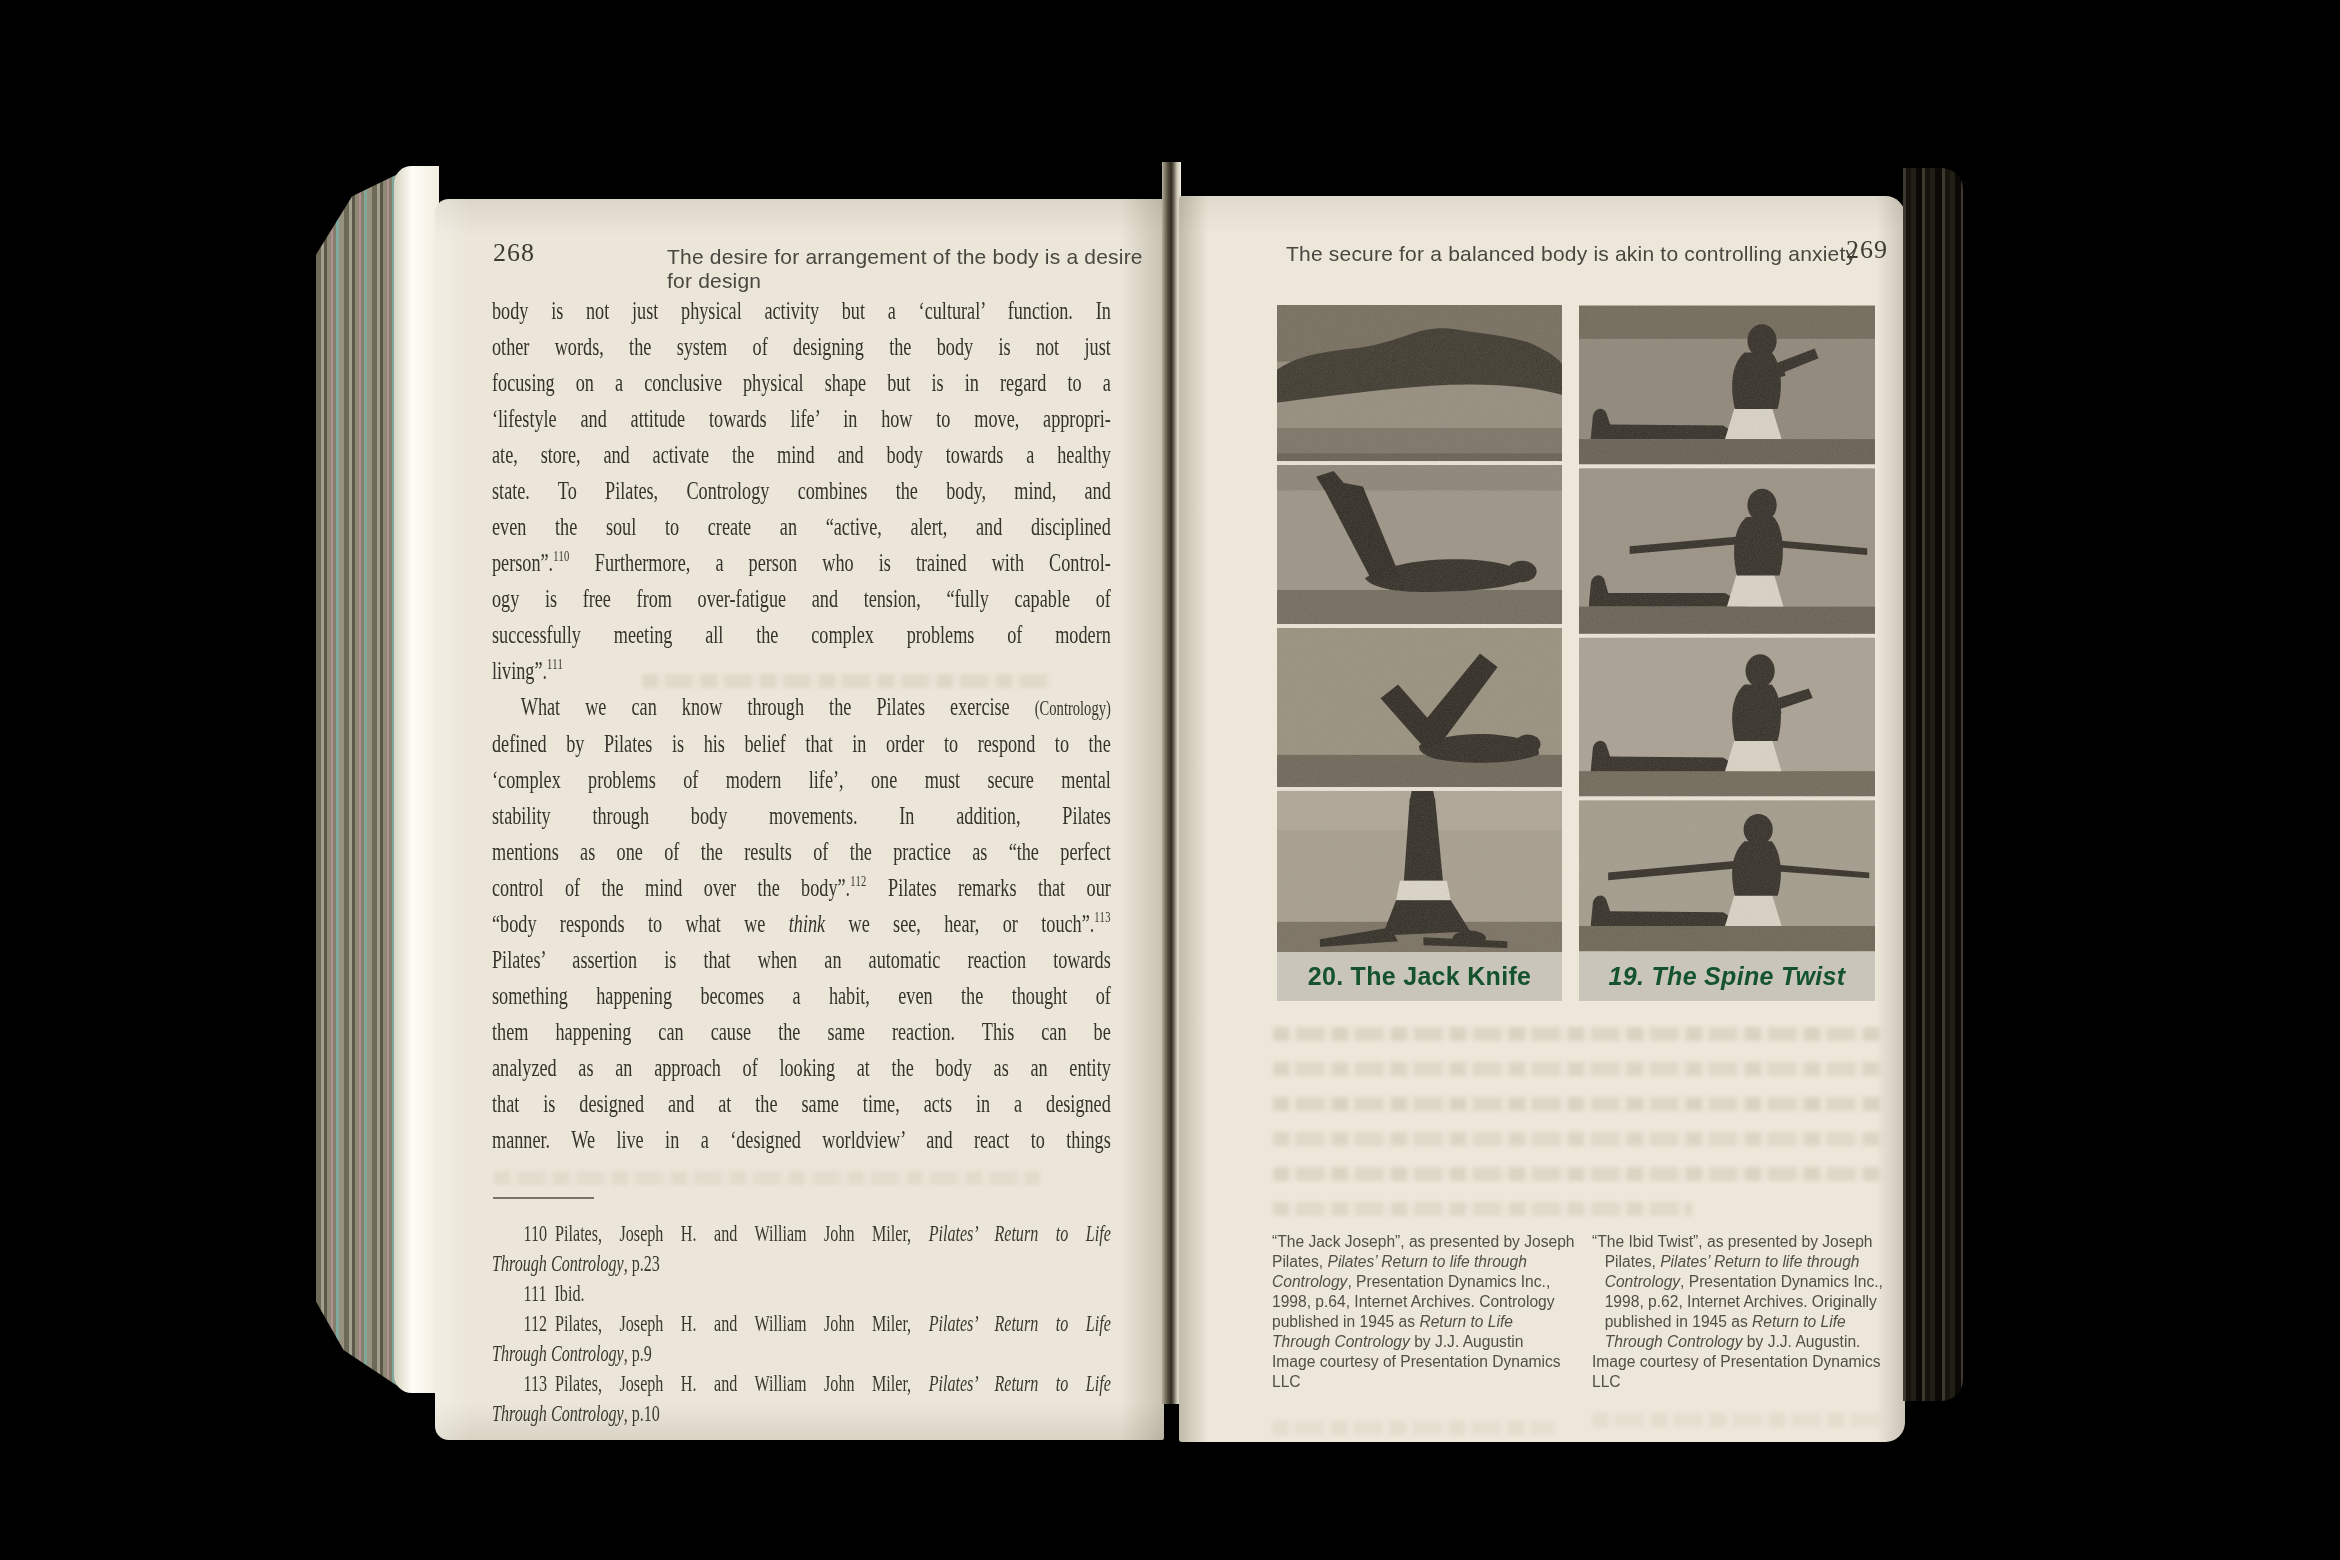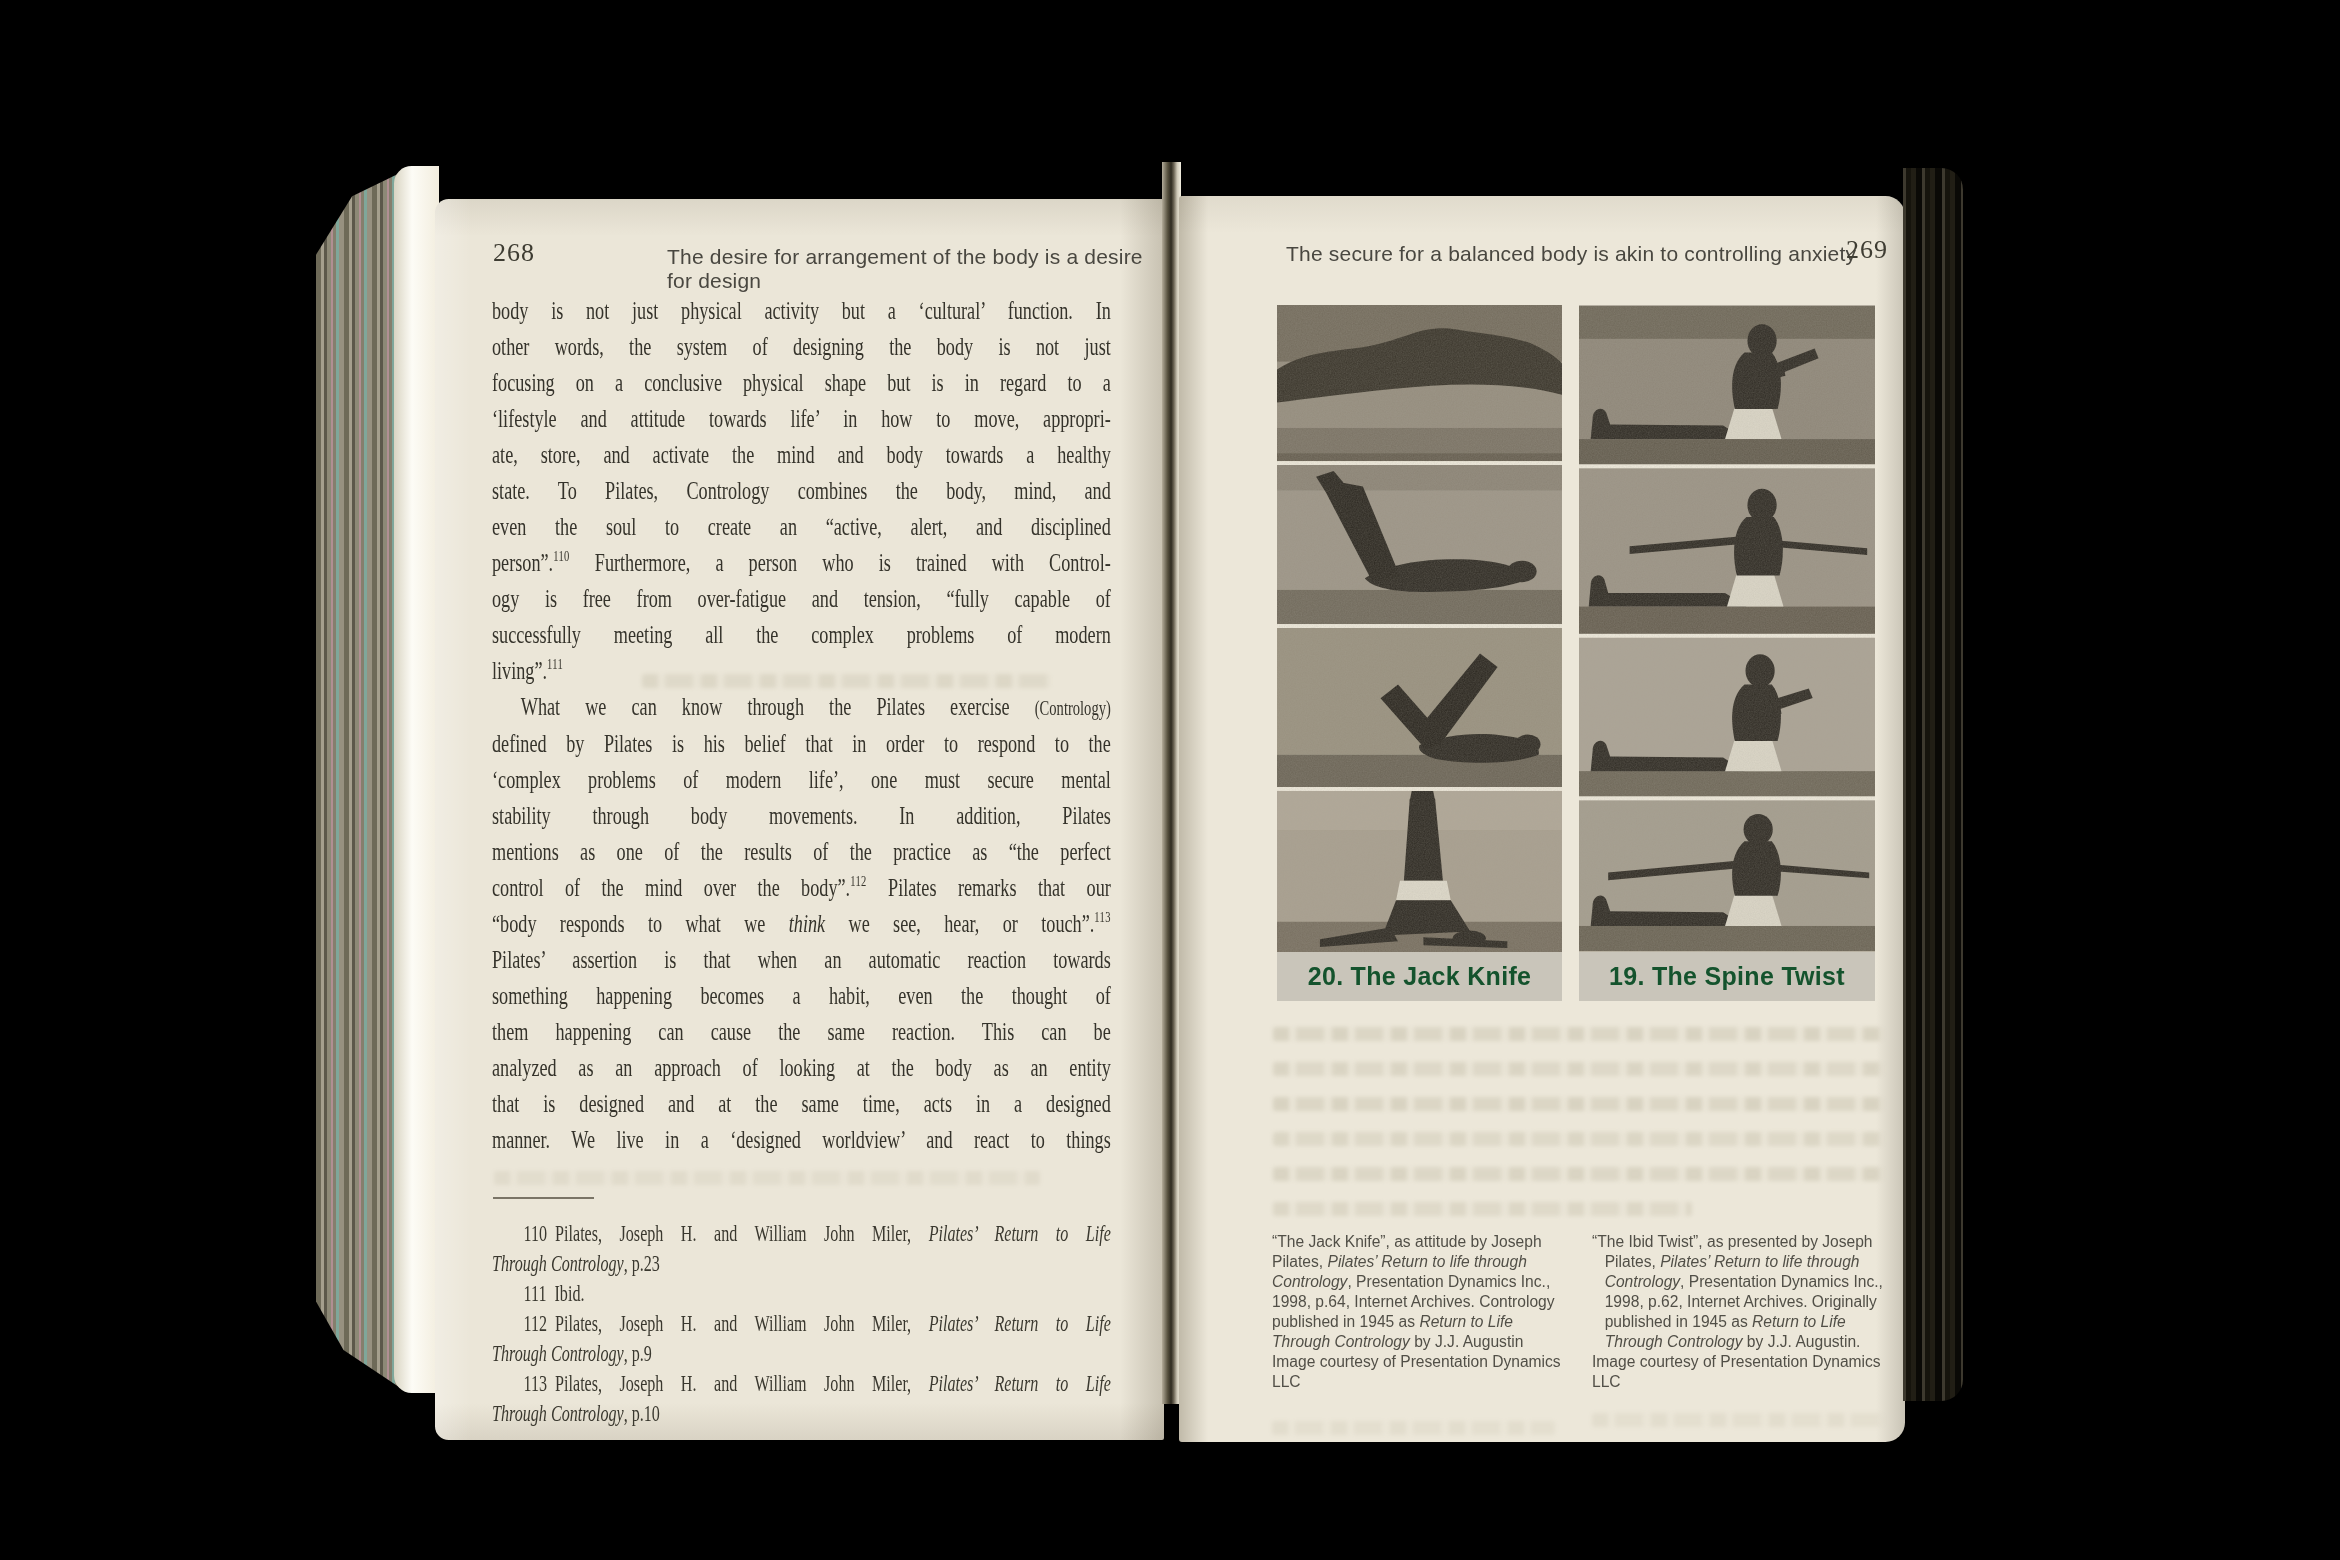--- a/index.html
+++ b/index.html
@@ -54,21 +54,21 @@
   .sm{font-size:80%;}
 
   .fnrule{position:absolute;left:58px;top:998px;width:101px;height:2px;background:#7a7466;}
   .fnwrap{position:absolute;left:57px;top:1020px;width:620px;}
   .fntext{font-size:23px;line-height:30px;color:#3a382f;}
   .fntext .ind{padding-left:45px;}
 
   
   .figcol{position:absolute;top:109px;}
   .col1{left:98px;width:285px;}
-  .col2{left:400px;width:296px;}
+  .col2{left:400px;width:296px;font-style:italic;}
   .figcol svg{display:block;}
   .strip{height:49px;background:#c9c5ba;display:flex;align-items:center;justify-content:center;
          font-family:"Liberation Sans",sans-serif;font-weight:bold;font-size:25px;color:#14532d;
          letter-spacing:0.3px;}
 
   
   .credit{position:absolute;top:1036px;width:298px;font-family:"Liberation Sans",sans-serif;
           font-size:15.6px;line-height:20px;color:#514f47;}
   .credit .line{white-space:nowrap;}
   .credit .hang{padding-left:12.7px;}
@@ -257,21 +257,21 @@
     <div class="ghost" style="left:94px;top:831px;width:612px;opacity:.40;"></div>
     <div class="ghost" style="left:94px;top:866px;width:612px;opacity:.36;"></div>
     <div class="ghost" style="left:94px;top:901px;width:612px;opacity:.40;"></div>
     <div class="ghost" style="left:94px;top:936px;width:612px;opacity:.34;"></div>
     <div class="ghost" style="left:94px;top:971px;width:612px;opacity:.38;"></div>
     <div class="ghost" style="left:94px;top:1006px;width:419px;opacity:.32;"></div>
     <div class="ghost" style="left:93px;top:1225px;width:283px;opacity:.20;"></div>
     <div class="ghost" style="left:413px;top:1217px;width:293px;opacity:.20;"></div>
 
     <div class="credit c1">
-        <div class="line">“The Jack Knife”, as attitude by Joseph</div>
+        <div class="line">“The Jack Joseph”, as presented by Joseph</div>
         <div class="line">Pilates, <i>Pilates’ Return to life through</i></div>
         <div class="line"><i>Contrology</i>, Presentation Dynamics Inc.,</div>
         <div class="line">1998, p.64, Internet Archives. Contrology</div>
         <div class="line">published in 1945 as <i>Return to Life</i></div>
         <div class="line"><i>Through Contrology</i> by J.J. Augustin</div>
         <div class="line">Image courtesy of Presentation Dynamics</div>
         <div class="line">LLC</div>
       </div>
     <div class="credit c2">
         <div class="line">“The Ibid Twist”, as presented by Joseph</div>

